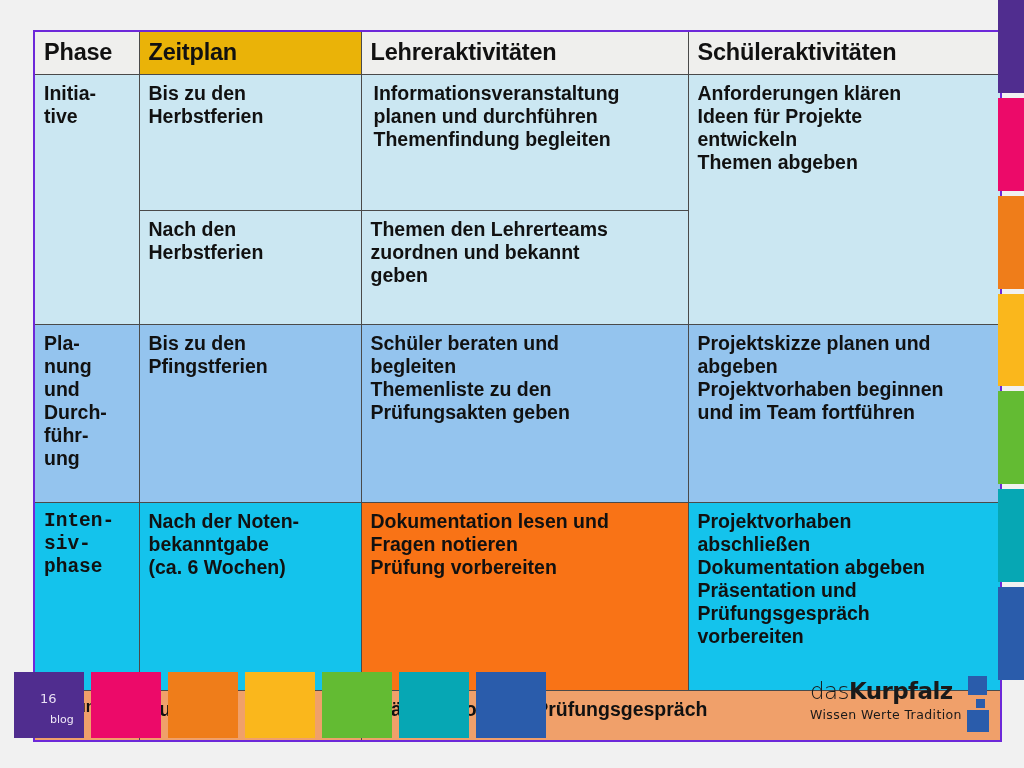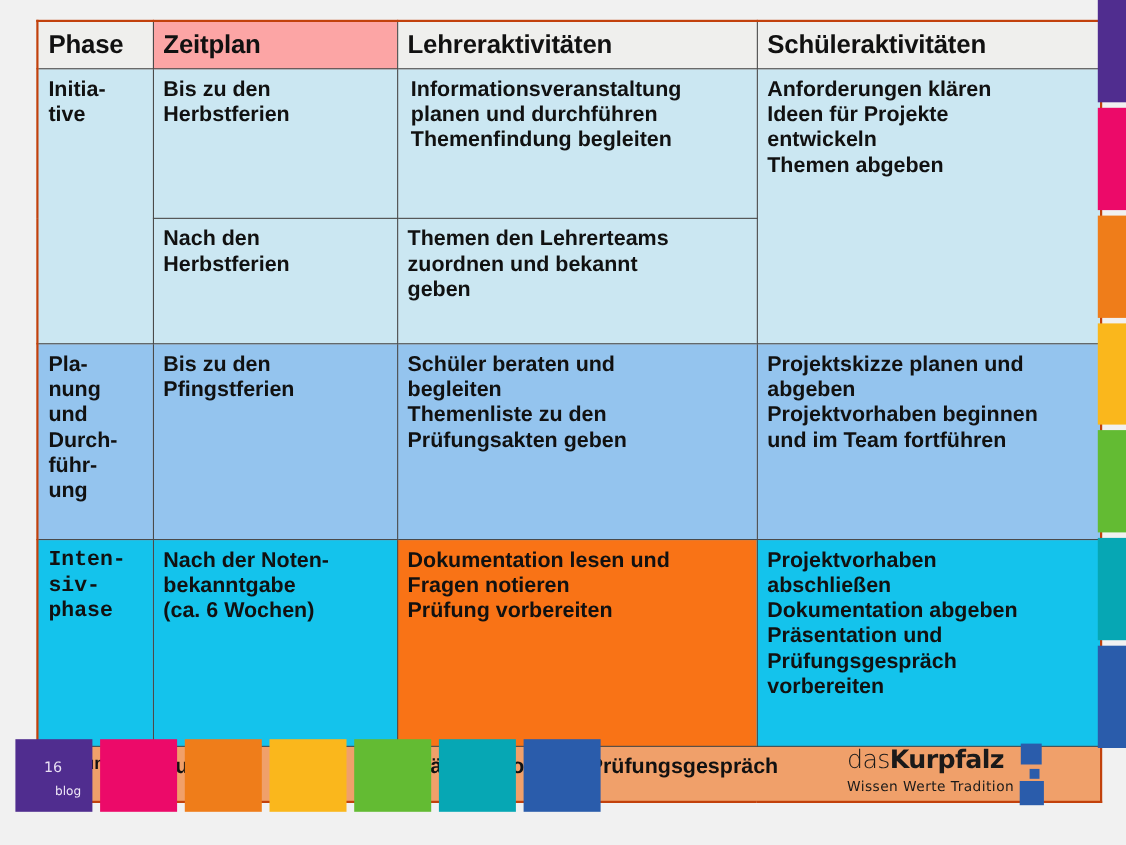--- a/index.html
+++ b/index.html
@@ -19,24 +19,24 @@
   #right-strip .chip{ width:26px; flex:1 1 auto; }
 
   
   #slide{
     position:absolute; left:0; top:0; width:998px; height:768px;
   }
 
   
   #schedule-table{
     position:absolute;
-    left:33px; top:18px; width:967px;
+    left:33px; top:30px; width:967px;
     border-collapse:collapse;
     table-layout:fixed;
-    border:2px solid #c2410c;
+    border:2px solid #6d28d9;
   }
   #schedule-table col.c-phase{width:105px;}
   #schedule-table col.c-zeit{width:222px;}
   #schedule-table col.c-lehrer{width:327px;}
   #schedule-table col.c-schueler{width:313px;}
 
   #schedule-table td, #schedule-table th{
     border:1px solid #4a4a4a;
     vertical-align:top;
     padding:7px 8px 8px 9px;
@@ -84,21 +84,21 @@
     font-family:"DejaVu Sans", sans-serif;
   }
   #blog-label{
     position:absolute; left:36px; top:41px;
     color:#efe8f7; font-size:11px; font-weight:normal;
     font-family:"DejaVu Sans", sans-serif;
   }
 
   
   #logo{
-    position:absolute; left:770px; top:678px;
+    position:absolute; left:810px; top:678px;
     width:185px; height:58px;
   }
   #logo .logo-word{
     font-size:23px; color:#1a1a1a; letter-spacing:-0.6px;
     font-family:"DejaVu Sans", sans-serif; white-space:nowrap;
   }
   #logo .logo-word .thin{ font-weight:300; }
   #logo .logo-word .bold{ font-weight:bold; }
   #logo .logo-tagline{
     font-size:12.5px; color:#1a1a1a; margin-top:3px;
@@ -119,21 +119,21 @@
   <table id="schedule-table">
     <colgroup>
       <col class="c-phase">
         <col class="c-zeit">
         <col class="c-lehrer">
         <col class="c-schueler">
     </colgroup>
     <thead>
       <tr class="hdr-row">
         <th style="background: rgb(239, 239, 237);">Phase</th>
-        <th style="background: #fca5a5;">Zeitplan</th>
+        <th style="background: #eab308;">Zeitplan</th>
         <th style="background: rgb(239, 239, 237);">Lehreraktivitäten</th>
         <th style="background: rgb(239, 239, 237);">Schüleraktivitäten</th>
       </tr>
     </thead>
     <tbody>
 
       <tr class="band-initiative r1">
         <td class="cell-phase multiline" rowspan="2" style="background: rgb(203, 231, 242);">Initia-
 tive</td>
         <td class="multiline" style="background: rgb(203, 231, 242);">Bis zu den

